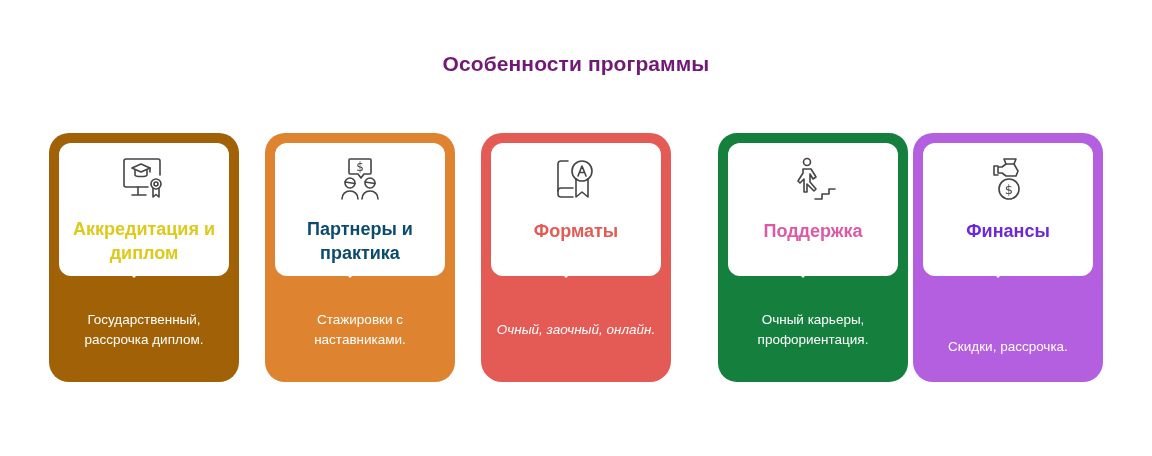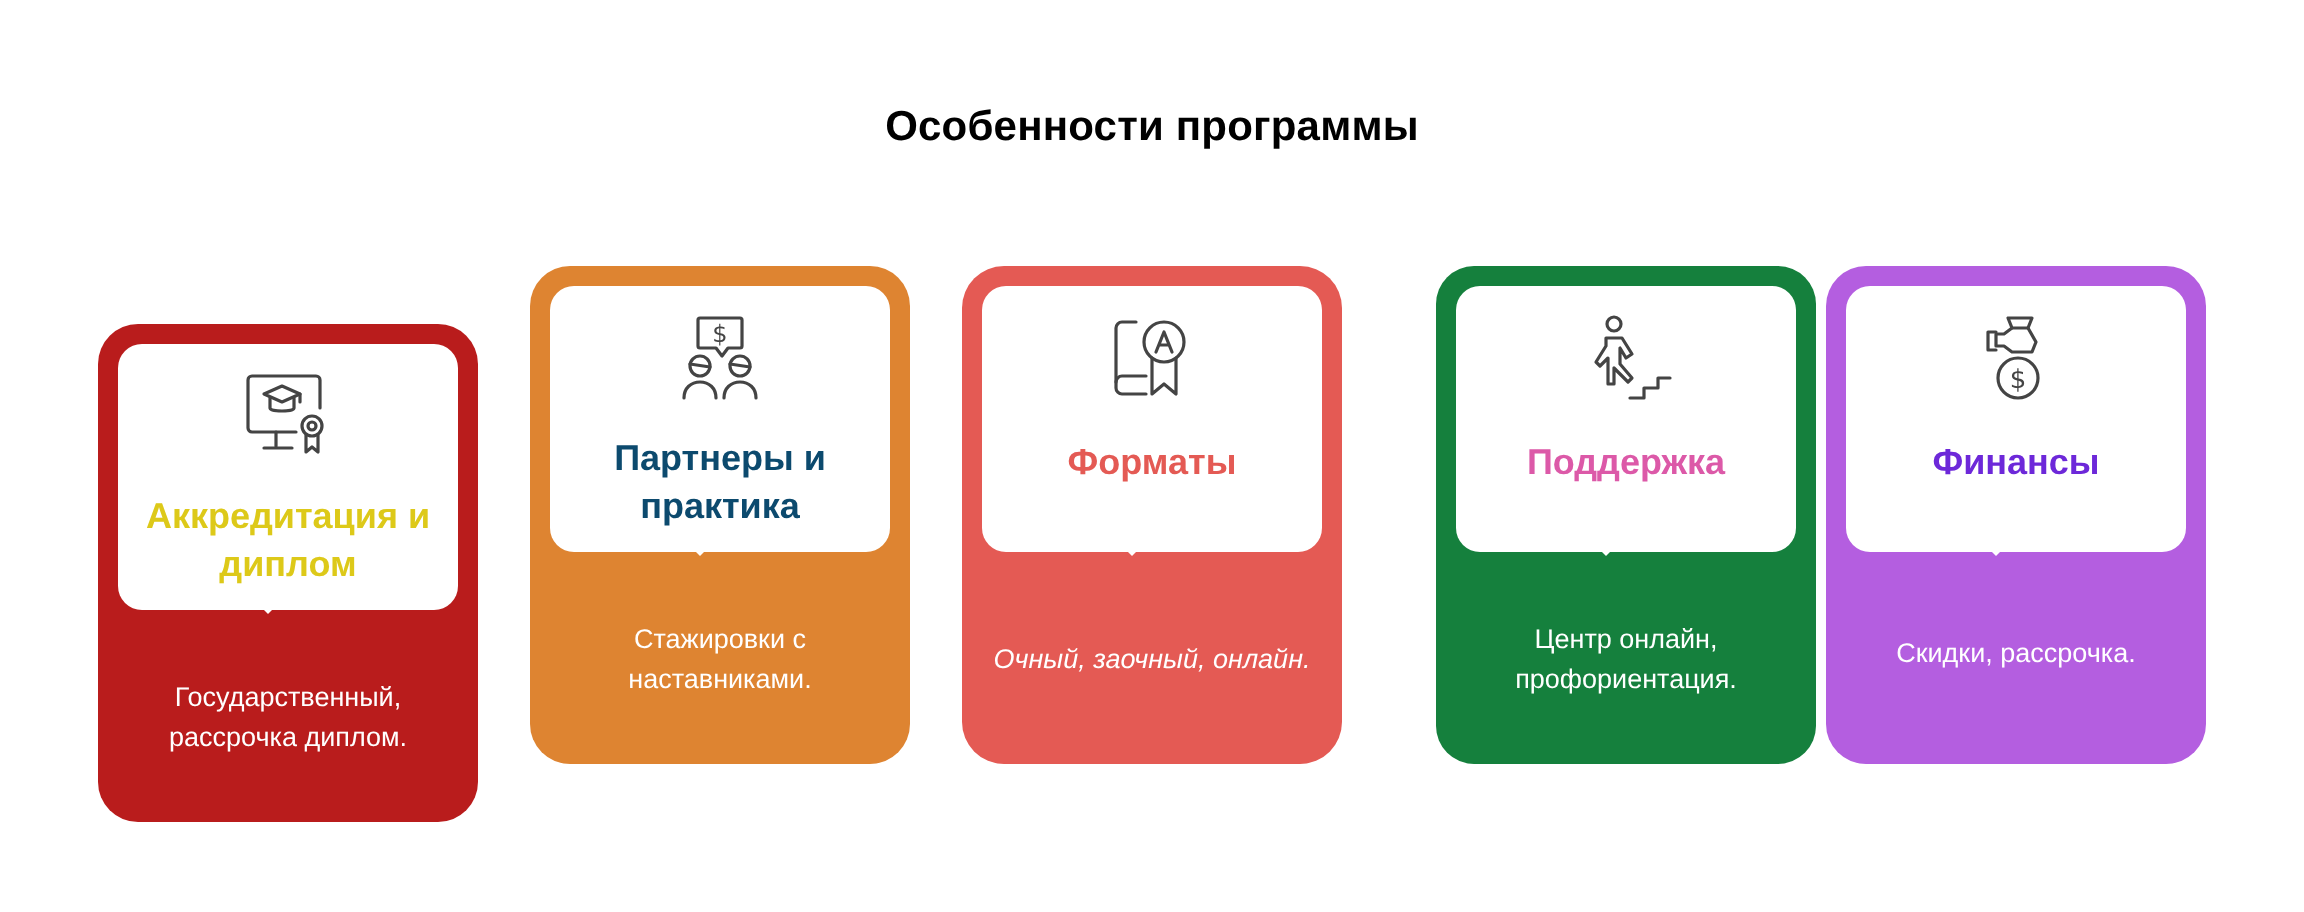--- a/index.html
+++ b/index.html
@@ -1,38 +1,38 @@
 <!DOCTYPE html>
 <html><head>
 <meta charset="utf-8">
 <style>
   html, body { margin: 0; padding: 0; background: #ffffff; }
   body { width: 1152px; height: 456px; position: relative; overflow: hidden;
          font-family: "Liberation Sans", "DejaVu Sans", sans-serif; }
   .title { position: absolute; left: 0; top: 52px; width: 1152px; text-align: center;
-           font-size: 21px; font-weight: bold; color: #000000; letter-spacing: 0.1px; }
+           font-size: 21px; font-weight: bold; color: #701a75; letter-spacing: 0.1px; }
   .card { position: absolute; top: 133px; width: 190px; height: 249px; border-radius: 20px; }
   .inner { position: absolute; left: 10px; top: 10px; width: 170px; height: 133px;
            background: #ffffff; border-radius: 12px; }
   .pointer { position: absolute; left: 85px; top: 136px; width: 0; height: 0;
              margin-left: -9px; border-left: 9px solid transparent; border-right: 9px solid transparent;
              border-top: 9px solid #ffffff; }
   .icon { position: absolute; left: 50%; top: 12px; width: 48px; height: 48px; margin-left: -24px; }
   .icon svg { width: 48px; height: 48px; }
   .heading { position: absolute; left: 0; width: 170px; top: 72px; text-align: center;
              font-size: 18px; font-weight: bold; line-height: 24px; }
   .desc { position: absolute; left: 10px; width: 170px; top: 168px; text-align: center;
           color: #ffffff; font-size: 13.5px; line-height: 20px; }
 </style>
 </head>
 <body>
 
 <div class="title">Особенности программы</div>
 
-<div class="card" style="left:49px; background:#b91c1c;margin-top:29px;">
+<div class="card" style="left:49px; background:#a16207;">
   <div class="inner">
     <div class="icon">
       <svg viewBox="0 0 48 48" fill="none" stroke="#444" stroke-width="1.6" stroke-linecap="round" stroke-linejoin="round">
         <path d="M28 32H6a2 2 0 0 1-2-2V6a2 2 0 0 1 2-2h32a2 2 0 0 1 2 2v14"></path>
         <path d="M18 32v7M12 40h14"></path>
         <path d="M12 13l9-4 9 4-9 4z"></path>
         <path d="M15 15v5c0 2 12 2 12 0v-5"></path>
         <path d="M30 13v4"></path>
         <circle cx="36" cy="29" r="5"></circle>
         <circle cx="36" cy="29" r="2"></circle>
@@ -87,31 +87,31 @@
     <div class="icon">
       <svg viewBox="0 0 48 48" fill="none" stroke="#444" stroke-width="1.6" stroke-linecap="round" stroke-linejoin="round">
         <circle cx="18" cy="7" r="3.5"></circle>
         <path d="M14 14h8l5 8-3 2-3-5v8l6 7-2 2-7-7v8h-3V24l-4 4-2-2 5-8z"></path>
         <path d="M26 44h7v-5h7v-5h6"></path>
       </svg>
     </div>
     <div class="heading" style="color: rgb(220, 89, 168); top: 76px;">Поддержка</div>
   </div>
   <div class="pointer"></div>
-  <div class="desc" style="top: 176.5px;">Центр онлайн, профориентация.</div>
+  <div class="desc" style="top: 176.5px;">Очный карьеры, профориентация.</div>
 </div>
 
 <div class="card" style="left:913px; background:#B45EE0;">
   <div class="inner">
     <div class="icon">
       <svg viewBox="0 0 48 48" fill="none" stroke="#444" stroke-width="1.6" stroke-linecap="round" stroke-linejoin="round">
         <path d="M20 4h12l-2 5h-8z"></path>
         <path d="M22 9l-4 3H14v6h4l4 3h10l2-5-4-7"></path>
         <path d="M10 11h4M10 11v9M10 20h4"></path>
         <circle cx="25" cy="34" r="10"></circle>
         <text x="25" y="39" font-size="13" font-family="DejaVu Sans, sans-serif" fill="#444" stroke="none" text-anchor="middle">$</text>
       </svg>
     </div>
     <div class="heading" style="color: #6d28d9; top: 76px;">Финансы</div>
   </div>
   <div class="pointer"></div>
-  <div class="desc" style="top: 184px;">Скидки, рассрочка.</div>
+  <div class="desc" style="top: 204px;">Скидки, рассрочка.</div>
 </div>
 
 </body></html>

